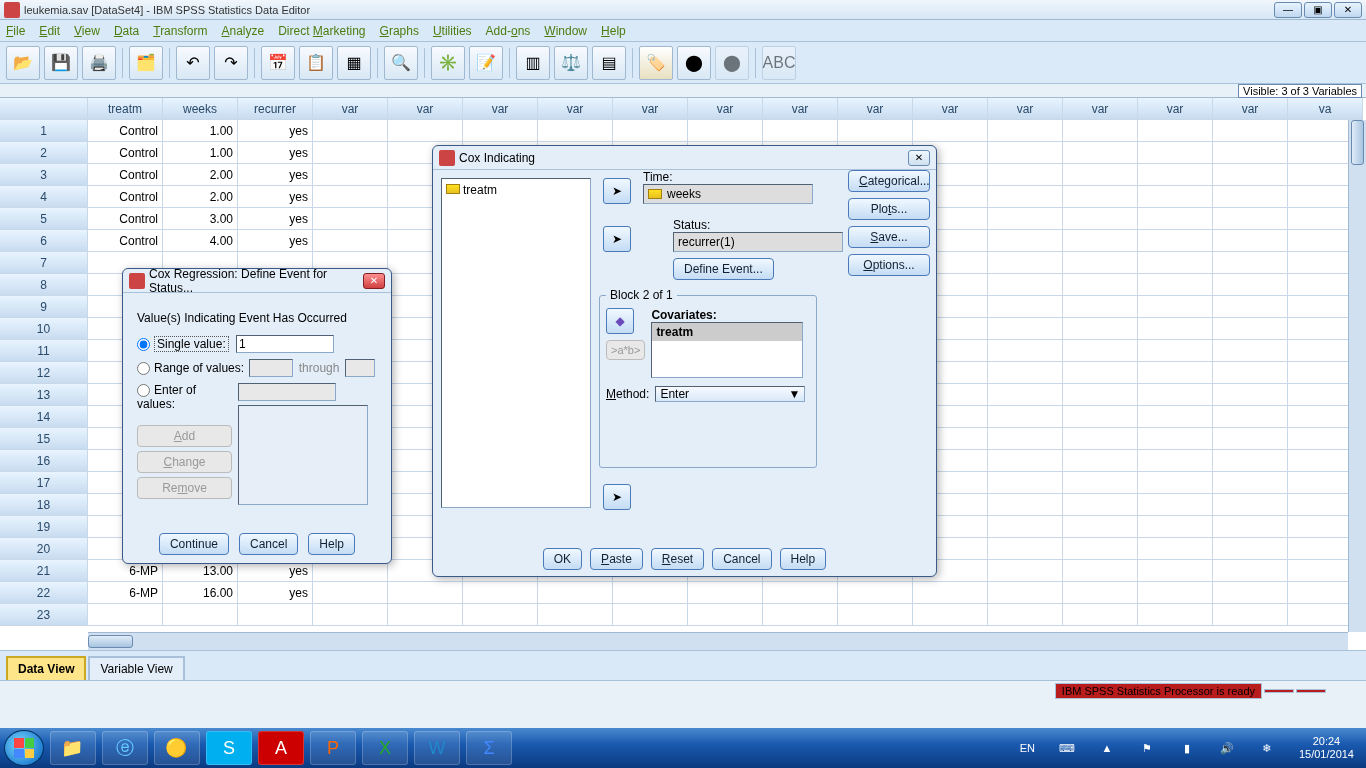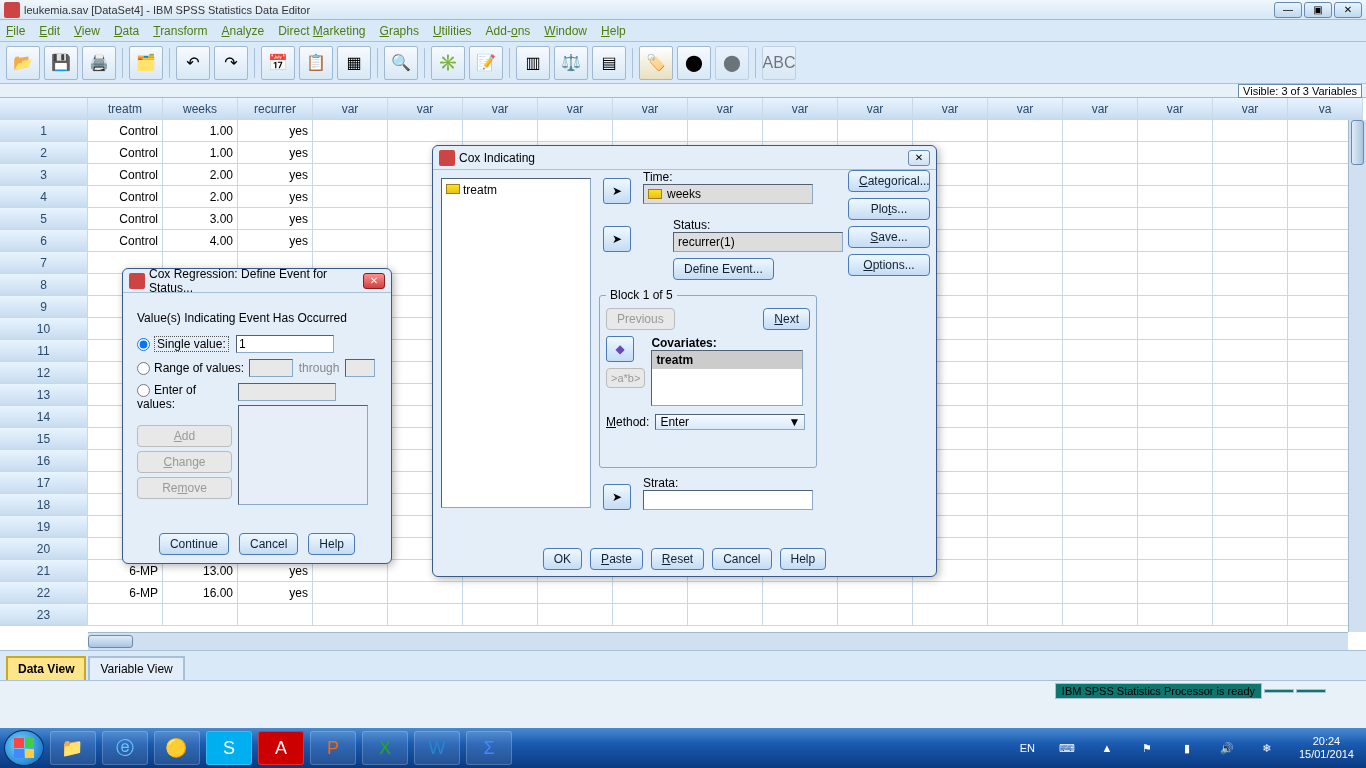--- a/index.html
+++ b/index.html
@@ -24,21 +24,21 @@
 .grow { background: linear-gradient(#e8f4ff,#c8dcf0); color:#2a4a6a; justify-content:center; cursor:pointer; }
 .gcell { background:#fff; justify-content:flex-end; }
 .scroll-h { position:absolute; bottom:0; left:88px; right:18px; height:18px; background:#d0e0f0; border-top:1px solid #a0b8d0; }
 .scroll-h .thumb { position:absolute; left:0; top:2px; height:13px; width:45px; background:linear-gradient(#e0ecf8,#a8c4e0); border:1px solid #6a8bb0; border-radius:3px; cursor:pointer; }
 .scroll-v { position:absolute; top:22px; right:0; bottom:18px; width:18px; background:#d0e0f0; border-left:1px solid #a0b8d0; }
 .scroll-v .thumb { position:absolute; top:0; left:2px; width:13px; height:45px; background:linear-gradient(90deg,#e0ecf8,#a8c4e0); border:1px solid #6a8bb0; border-radius:3px; cursor:pointer; }
 .views { height: 30px; background: #d9e9f8; display:flex; align-items:flex-end; padding-left: 6px; border-top:1px solid #a8c0d8; }
 .vtab { padding: 4px 10px; font-size: 12px; border:2px solid #a8c0d8; border-bottom:none; margin-right:2px; background:#e4eef8; cursor:pointer; }
 .vtab.active { background:#ffe58a; border-color:#caa822; font-weight:bold; }
 .statusbar { height: 20px; background: #e8f0f8; display:flex; justify-content:flex-end; align-items:center; font-size:11px; padding-right: 40px; border-top:1px solid #a8c0d8; }
-.statusbar .stat-cell { border:1px solid #a8c0d8; padding:1px 6px; background:#0f766e; }
+.statusbar .stat-cell { border:1px solid #a8c0d8; padding:1px 6px; background:#b91c1c; }
 
 .dialog { position:absolute; background:#e4eef8; border:1px solid #3a5a8a; border-radius:6px; box-shadow: 2px 2px 8px rgba(0,0,0,0.3); }
 .dlg-title { height: 24px; display:flex; align-items:center; padding:0 6px; font-size:12px; border-bottom:1px solid #a8c0d8; }
 .dlg-title .icon { width:16px; height:16px; background:#c44; margin-right:4px; border-radius:2px; }
 .dlg-title .txt { flex:1; }
 .dlg-close { width:22px; height:16px; background:linear-gradient(#ff9090,#d04040); border:1px solid #802020; border-radius:3px; color:#fff; font-size:10px; display:flex;align-items:center;justify-content:center; cursor:pointer; }
 .dlg-close2 { width:22px; height:16px; background:linear-gradient(#f0f8ff,#d0e0f0); border:1px solid #6a8bb0; border-radius:3px; font-size:10px; display:flex;align-items:center;justify-content:center; cursor:pointer; }
 .dlg-body { padding: 10px; font-size:12px; }
 .btn { background:linear-gradient(#f0f8ff,#c4dcf4); border:1px solid #4a7aba; border-radius:4px; padding:3px 10px; font-size:12px; cursor:pointer; color:#123; }
 .btn.disabled { color:#999; border-color:#bbb; background:#e8e8e8; cursor:default; }
@@ -607,25 +607,21 @@
     </div>
     <div style="position:absolute; left:196px; top:48px;margin-left:44px;">
       <label>Status:</label>
       <div class="fieldbox" style="width:170px;">
           <span>recurrer(1)</span>
         </div>
       <button class="btn" style="margin-top:6px;">Define Event...</button>
     </div>
 
     <fieldset style="position:absolute; left:166px; top:118px; width:218px; height:180px;">
-      <legend>Block 1 of 5</legend>
-      <div style="display:flex; justify-content:space-between; margin-bottom:6px;">
-        <button class="btn disabled">Previous</button>
-        <button class="btn"><u>N</u>ext</button>
-      </div>
+      <legend>Block 2 of 1</legend>
       <div style="display:flex; gap:6px;">
         <div style="display:flex;flex-direction:column;gap:6px;">
           <div class="arrow-btn back">◆</div>
           <button class="btn disabled" style="padding:3px 4px;font-size:11px;">&gt;a*b&gt;</button>
         </div>
         <div style="flex:1;font-weight:bold;">
           <label>Covariates:</label>
           <div class="listbox" style="height:56px;width:152px;padding:0;">
             <div style="background:#ccc;padding:2px 4px;">treatm</div>
           </div>
@@ -636,24 +632,20 @@
         <div class="select" style="width:150px;">
             <span>Enter</span>
             <span>▼</span>
           </div>
       </div>
     </fieldset>
 
     <div style="position:absolute; left:170px; top:314px;">
       <div class="arrow-btn">➤</div>
     </div>
-    <div style="position:absolute; left:210px; top:306px;">
-      <label>Strata:</label>
-      <div class="listbox" style="width:170px;height:20px;padding:2px;"></div>
-    </div>
 
     <div style="position:absolute; right:6px; top:0px; width:82px; display:flex; flex-direction:column; gap:6px;">
       <button class="btn"><u>C</u>ategorical...</button>
       <button class="btn">Plo<u>t</u>s...</button>
       <button class="btn"><u>S</u>ave...</button>
       <button class="btn"><u>O</u>ptions...</button>
     </div>
 
     <div style="position:absolute; bottom:6px; left:0; right:0; display:flex; justify-content:center; gap:8px;">
       <button class="btn">OK</button>

